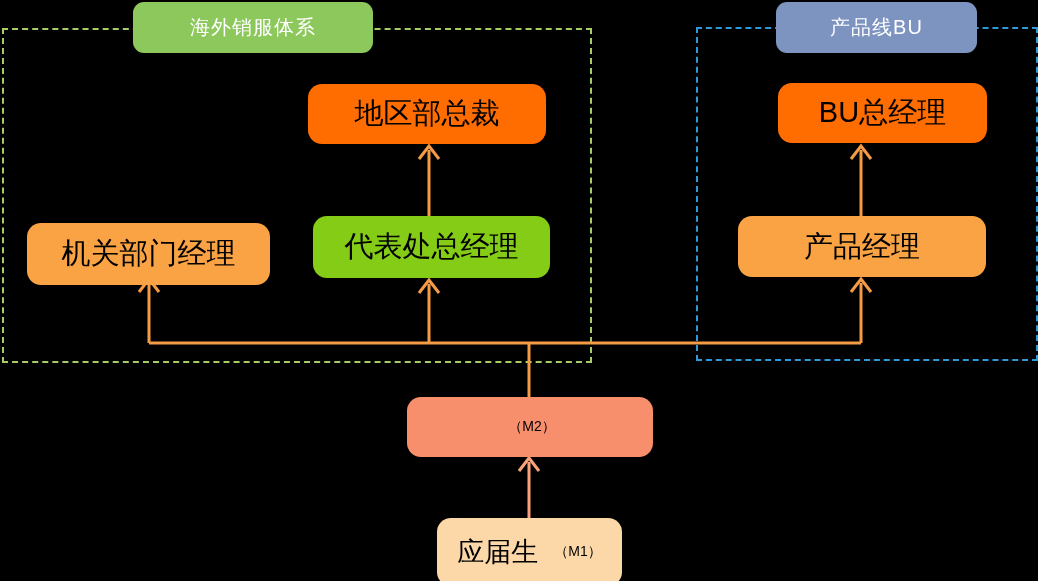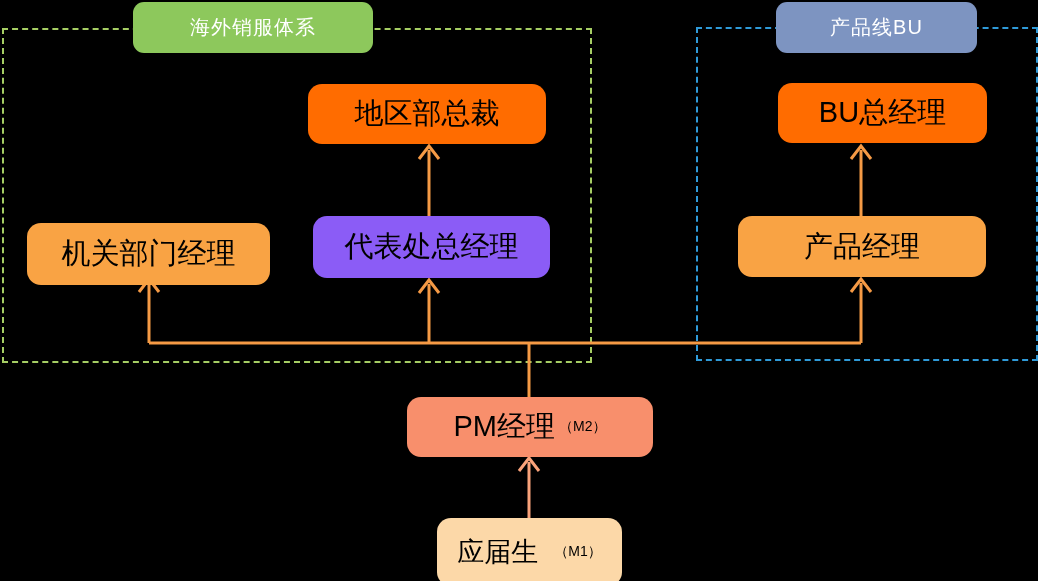--- a/index.html
+++ b/index.html
@@ -20,21 +20,21 @@
   .product-label { left:776px; top:2px; width:201px; height:51px; background:#7D94C1; }
 
   .node {
     position:absolute; display:flex; align-items:center; justify-content:center;
     color:#000; font-size:29px; border-radius:14px; z-index:2; white-space:nowrap;
   }
   .node .grade { font-size:14px; margin-left:4px; letter-spacing:0; }
   .region-president { left:308px; top:84px;  width:238px; height:60px; background:#FF6C00; }
   .bu-gm           { left:738px; top:83px;  width:209px; height:60px; background:#FF6C00;margin-left:40px; }
   .office-mgr      { left:27px;  top:215px; width:243px; height:62px; background:#F9A344;margin-top:8px; }
-  .rep-gm          { left:313px; top:216px; width:237px; height:62px; background:#8b5cf6;text-align:right; }
+  .rep-gm          { left:313px; top:216px; width:237px; height:62px; background:#84cc16;text-align:right; }
   .product-mgr     { left:738px; top:216px; width:248px; height:61px; background:#F9A344;align-items:center; }
   .pm-mgr          { left:407px; top:397px; width:246px; height:60px; background:#F88F6C; }
   .graduate        { left:437px; top:518px; width:185px; height:68px; background:#FCD8A8; font-size:27px;gap:12px; }
 
   .connector-layer { position:absolute; left:0; top:0; width:1038px; height:581px; z-index:1; pointer-events:none; }
   .edge { stroke:#F59A45; stroke-width:3; fill:none; }
   .edge-salmon { stroke:#F9A27A; stroke-width:3; fill:none; }
 </style>
 </head>
 <body>
@@ -96,21 +96,20 @@
 
   <div class="node rep-gm">
     <span>代表处总经理</span>
   </div>
 
   <div class="node product-mgr">
     <span>产品经理</span>
   </div>
 
   <div class="node pm-mgr">
-    <span>PM经理</span>
     <span class="grade">（M2）</span>
   </div>
 
   <div class="node graduate">
     <span>应届生</span>
     <span class="grade">（M1）</span>
   </div>
 
 </div>
 

